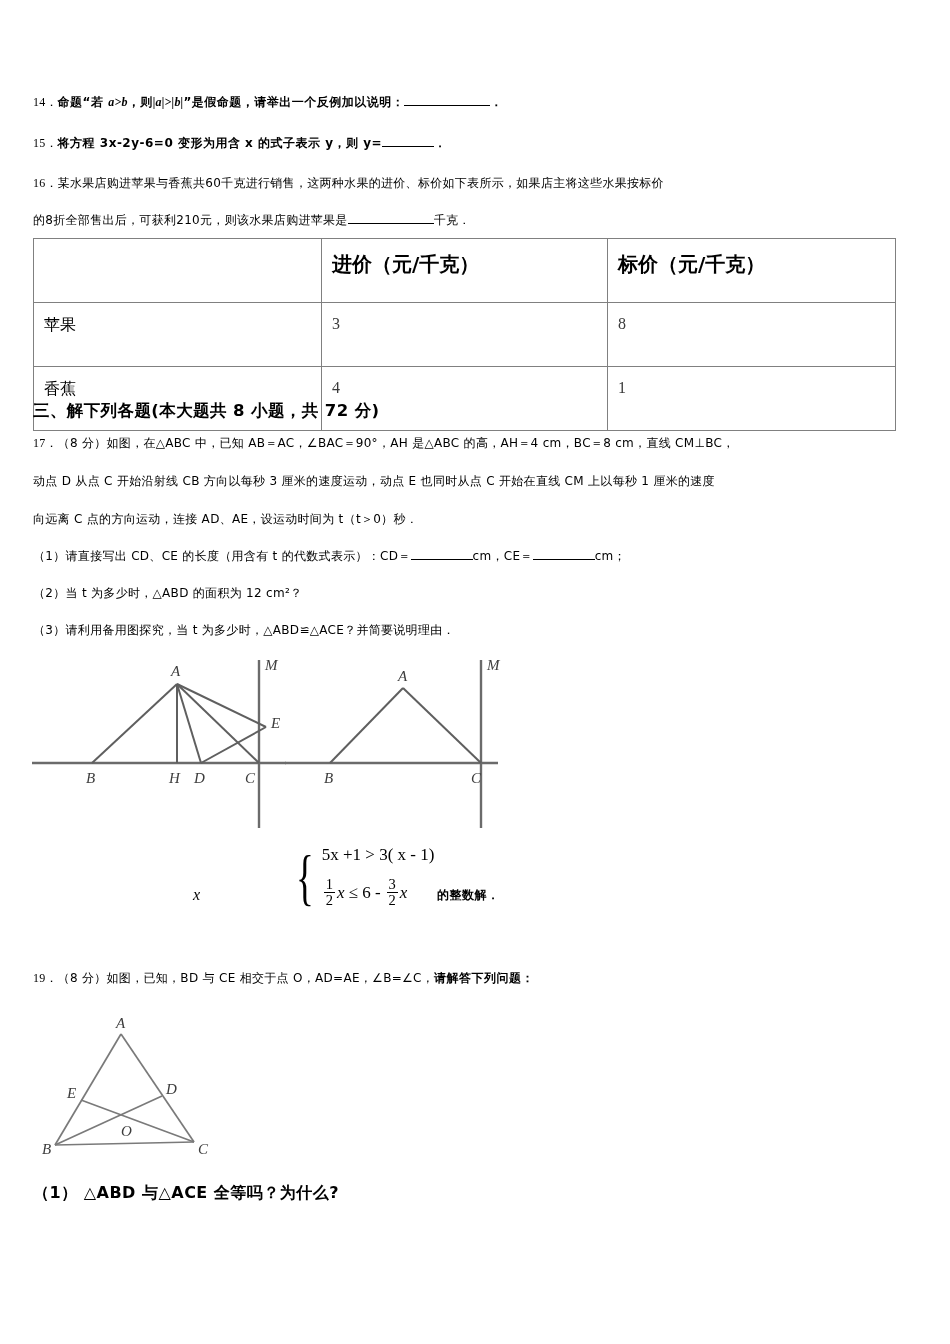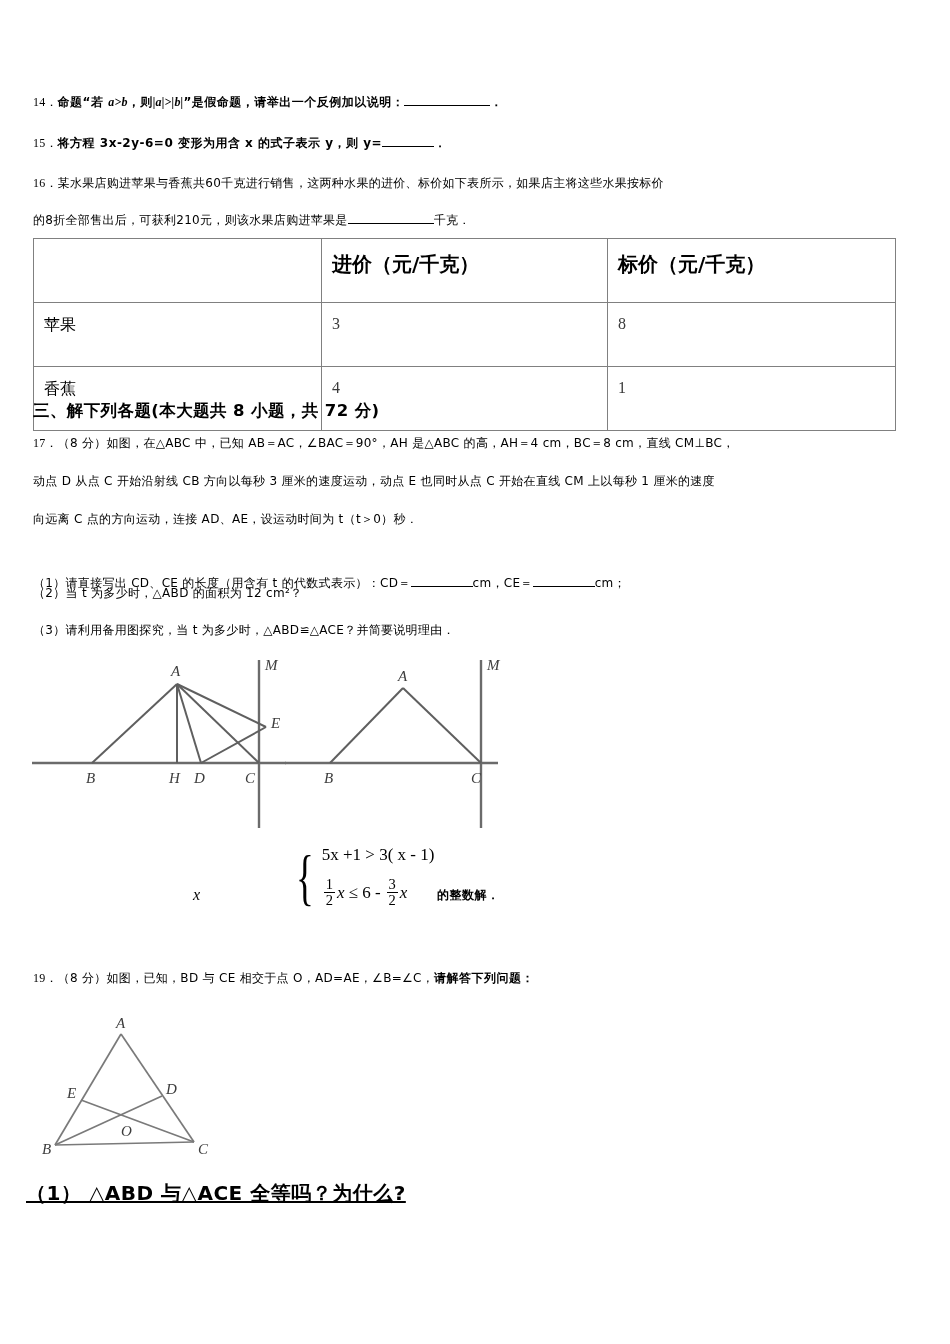--- a/index.html
+++ b/index.html
@@ -214,21 +214,21 @@
   <div class="qline" style="left:33px; top:433px;">
     <span class="num">17．</span><span class="cn-n">（8 分）</span><span class="cn-n">如图，在△ABC 中，已知 AB＝AC，∠BAC＝90°，AH 是△ABC 的高，AH＝4 cm，BC＝8 cm，直线 CM⊥BC，</span>
   </div>
   <div class="qline" style="left:33px; top:471px;">
     <span class="cn-n">动点 D 从点 C 开始沿射线 CB 方向以每秒 3 厘米的速度运动，动点 E 也同时从点 C 开始在直线 CM 上以每秒 1 厘米的速度</span>
   </div>
   <div class="qline" style="left:33px; top:509px;">
     <span class="cn-n">向远离 C 点的方向运动，连接 AD、AE，设运动时间为 t（t＞0）秒．</span>
   </div>
 
-  <div class="qline" style="left:33px; top:546px;margin-top:27px;">
+  <div class="qline" style="left:33px; top:546px;">
     <span class="cn-n">（1）请直接写出 CD、CE 的长度（用含有 t 的代数式表示）：CD＝</span><span class="blank b-sm"></span><span class="cn-n">cm，CE＝</span><span class="blank b-sm"></span><span class="cn-n">cm；</span>
   </div>
   <div class="qline" style="left:33px; top:583px;">
     <span class="cn-n">（2）当 t 为多少时，△ABD 的面积为 12 cm²？</span>
   </div>
   <div class="qline" style="left:33px; top:620px;">
     <span class="cn-n">（3）请利用备用图探究，当 t 为多少时，△ABD≌△ACE？并简要说明理由．</span>
   </div>
 
   <div class="figbox" style="left:30px; top:648px;">
@@ -315,17 +315,17 @@
       <line x1="156" y1="134" x2="43" y2="92" stroke="#7a7a7a" stroke-width="1.7"></line>
       <text class="fl" x="78" y="20">A</text>
       <text class="fl" x="4" y="146">B</text>
       <text class="fl" x="160" y="146">C</text>
       <text class="fl" x="128" y="86">D</text>
       <text class="fl" x="29" y="90">E</text>
       <text class="fl" x="83" y="128">O</text>
     </svg>
   </div>
 
-  <div class="qline" style="left:26px; top:1183px; font-size:20px;text-decoration:underline;">
+  <div class="qline" style="left:33px; top:1183px; font-size:16px;">
     <span class="cn">（1） △ABD 与△ACE 全等吗？为什么?</span>
   </div>
 
 </div>
 
 </body></html>

